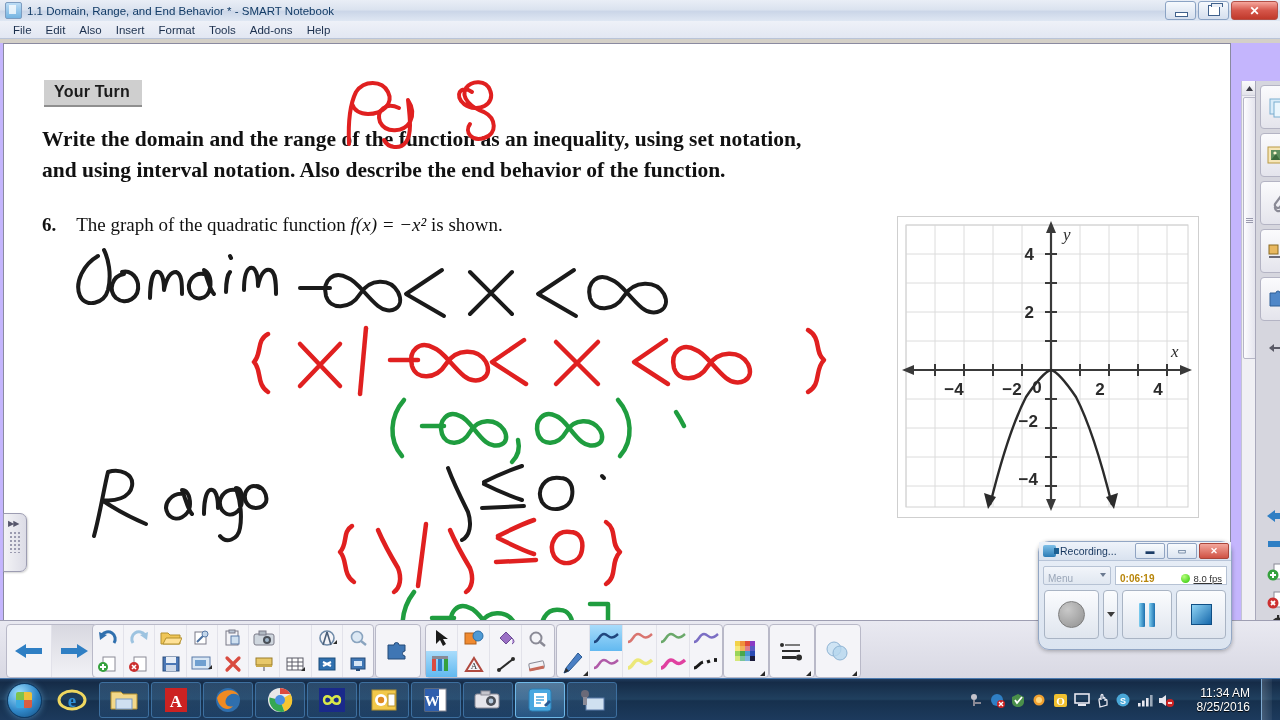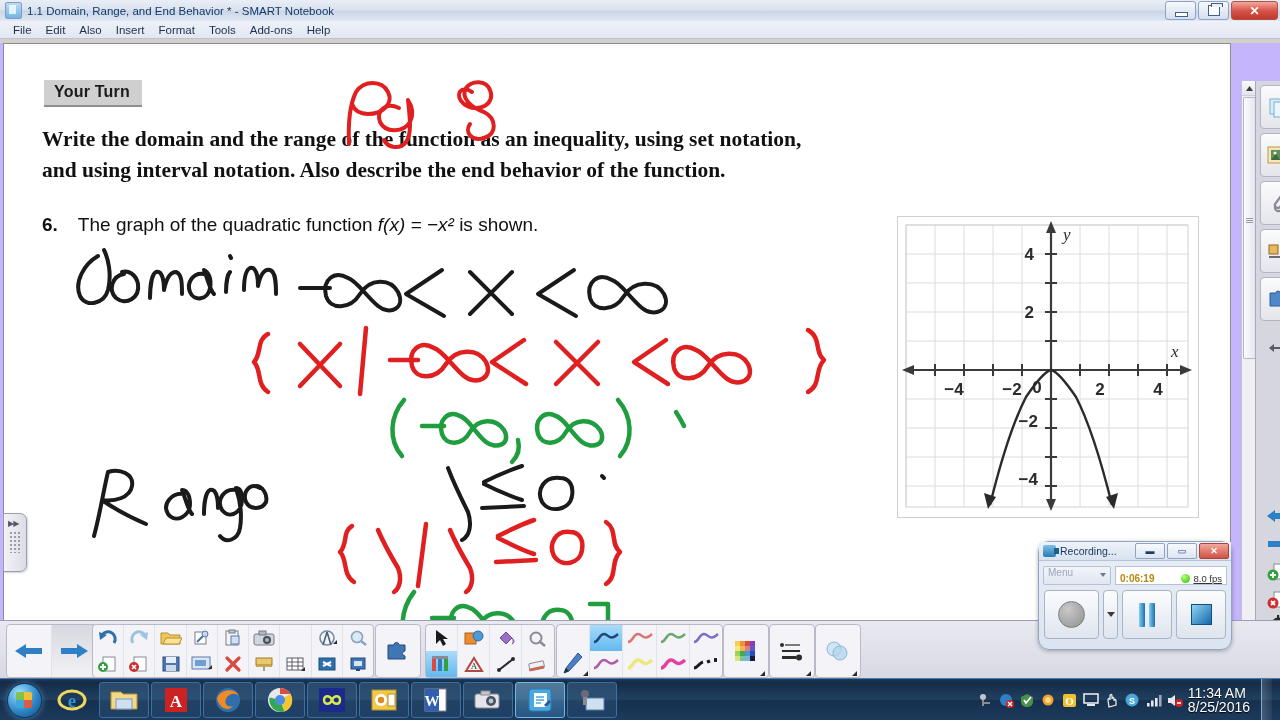--- a/index.html
+++ b/index.html
@@ -43,21 +43,21 @@
   .leftTab .arrows{position:absolute;left:4px;top:5px;font-size:8px;color:#56566b;letter-spacing:-1px;}
   .leftTab .grip{position:absolute;left:5px;top:17px;width:12px;height:22px;
     background-image:radial-gradient(#9b9bb0 40%,transparent 41%);background-size:4px 4px;}
 
   
   .yourturn{position:absolute;left:40px;top:36px;padding:3px 12px 4px 10px;background:#cfcfcf;
     border-bottom:2px solid #8f8f8f;font-family:"Liberation Sans",sans-serif;
     font-weight:bold;font-size:16px;color:#1b1b1b;letter-spacing:.2px;}
   .prompt{position:absolute;left:38px;top:80px;width:960px;
     font-family:"Liberation Serif",serif;font-weight:bold;font-size:21.5px;color:#111;line-height:1.45;}
-  .q6{position:absolute;left:38px;top:170px;width:700px;font-family:Liberation Sans, sans-serif;font-size:19px;color:#111;}
+  .q6{position:absolute;left:38px;top:170px;width:700px;font-family:Liberation Serif, serif;font-size:19px;color:#111;}
   .q6 .num{font-weight:bold;margin-right:20px;}
   .q6 .fx{font-style:italic;}
 
   
   .graphbox{position:absolute;left:893px;top:172px;width:300px;height:300px;background:#fff;border:1px solid #cfcfcf;}
   .graphbox svg{display:block;}
 
   
   .ink{position:absolute;left:0;top:0;width:1226px;height:578px;pointer-events:none;}
 
@@ -72,21 +72,21 @@
   .rec-ic:after{content:"";position:absolute;right:-3px;top:3px;width:5px;height:6px;background:#1d5f91;}
   .rec-title{font-size:10.5px;color:#16365e;flex:1;}
   .rec-btn{width:28px;height:14px;margin-right:2px;border:1px solid #90a4c2;border-radius:2px;
     background:linear-gradient(to bottom,#f7fafd,#dce5f1);position:relative;}
   .rec-btn.x{background:linear-gradient(to bottom,#f3a79c,#cf5244);border-color:#a9463b;}
   .rec-btn .gl{position:absolute;left:50%;top:50%;transform:translate(-50%,-50%);font-size:9px;color:#1c3d66;}
   .rec-btn.x .gl{color:#fff;font-weight:bold;}
   .rec-row{display:flex;align-items:center;height:22px;margin:3px 4px 0 4px;}
   .rec-menu{width:62px;height:17px;border:1px solid #b6c2d4;border-radius:2px;
     background:linear-gradient(to bottom,#f2f5fa,#e0e7f1);font-size:10px;color:#9aa6b8;
-    display:flex;align-items:flex-start;padding-left:4px;position:relative;}
+    display:flex;align-items:flex-end;padding-left:4px;position:relative;}
   .rec-menu .cv{position:absolute;right:4px;top:6px;border-left:3.5px solid transparent;border-right:3.5px solid transparent;border-top:4px solid #6b7a90;}
   .rec-stat{flex:1;height:17px;margin-left:4px;border:1px solid #b6c2d4;background:#fff;
     display:flex;align-items:flex-end;justify-content:space-between;padding:0 4px;}
   .rec-time{font-size:10px;color:#b8860b;font-weight:bold;}
   .rec-fps{font-size:9.5px;color:#333;display:flex;align-items:center;gap:3px;text-decoration:underline;}
   .dot-green{width:9px;height:9px;border-radius:50%;background:radial-gradient(circle at 35% 30%,#b6ff7a,#25c400);}
   .rec-ctrls{display:flex;gap:4px;margin:4px 5px 0 5px;}
   .cbtn{height:47px;border:1px solid #a9b4c4;border-radius:4px;
     background:linear-gradient(to bottom,#fbfcfe,#dfe5ee);display:flex;align-items:center;justify-content:center;}
   .cbtn.rec{width:58px;}
@@ -139,21 +139,21 @@
     border:1px solid #0d3c68;box-shadow:0 0 6px rgba(120,200,255,.5);position:relative;}
   .orb:after{content:"";position:absolute;left:8px;top:8px;width:16px;height:16px;
     background:conic-gradient(#f6c030 0 25%,#e05a3a 0 50%,#3ba8e0 0 75%,#7ec242 0 100%);
     border-radius:2px;opacity:.95;}
   .tbitem{width:48px;height:34px;margin:0 1px;border:1px solid transparent;border-radius:3px;
     display:flex;align-items:center;justify-content:center;}
   .tbitem.on{border-color:#6fb8e8;background:linear-gradient(to bottom,rgba(160,215,255,.45),rgba(60,140,210,.35));}
   .tbitem.open{border-color:#3d6f9f;background:linear-gradient(to bottom,rgba(120,180,230,.22),rgba(40,90,140,.2));}
   .tray{position:absolute;right:0;top:0;height:42px;display:flex;align-items:center;gap:5px;padding-right:8px;}
   .tray-ic{width:16px;height:16px;display:flex;align-items:center;justify-content:center;}
-  .clock{color:#fff;font-size:14px;text-align:left;line-height:14px;margin-left:0;text-shadow:0 1px 1px #000;}
+  .clock{color:#fff;font-size:12px;text-align:right;line-height:14px;margin-left:18px;text-shadow:0 1px 1px #000;}
   .showdesk{width:10px;height:42px;margin-left:6px;background:linear-gradient(to right,rgba(255,255,255,.18),rgba(255,255,255,.05));border-left:1px solid #7fa9cf;}
 </style>
 </head>
 <body>
 
 <div id="app">
 
   <div class="titlebar">
     <div class="tb-icon"></div>
     <div class="tb-title">1.1 Domain, Range, and End Behavior * - SMART Notebook</div>

